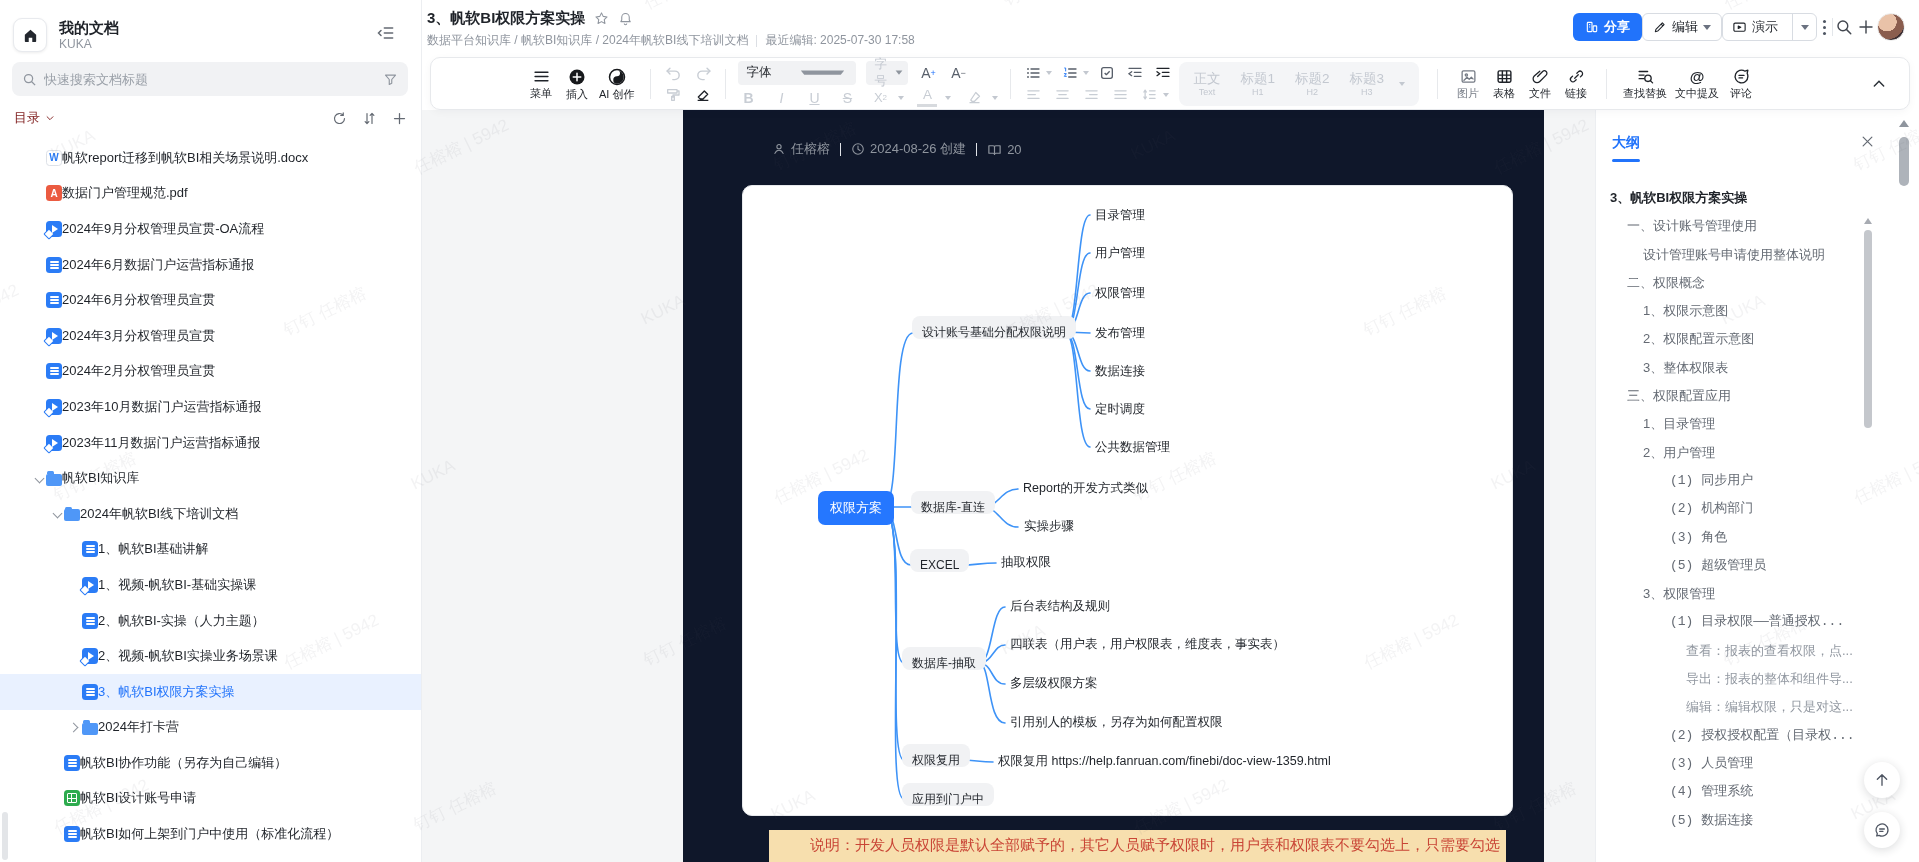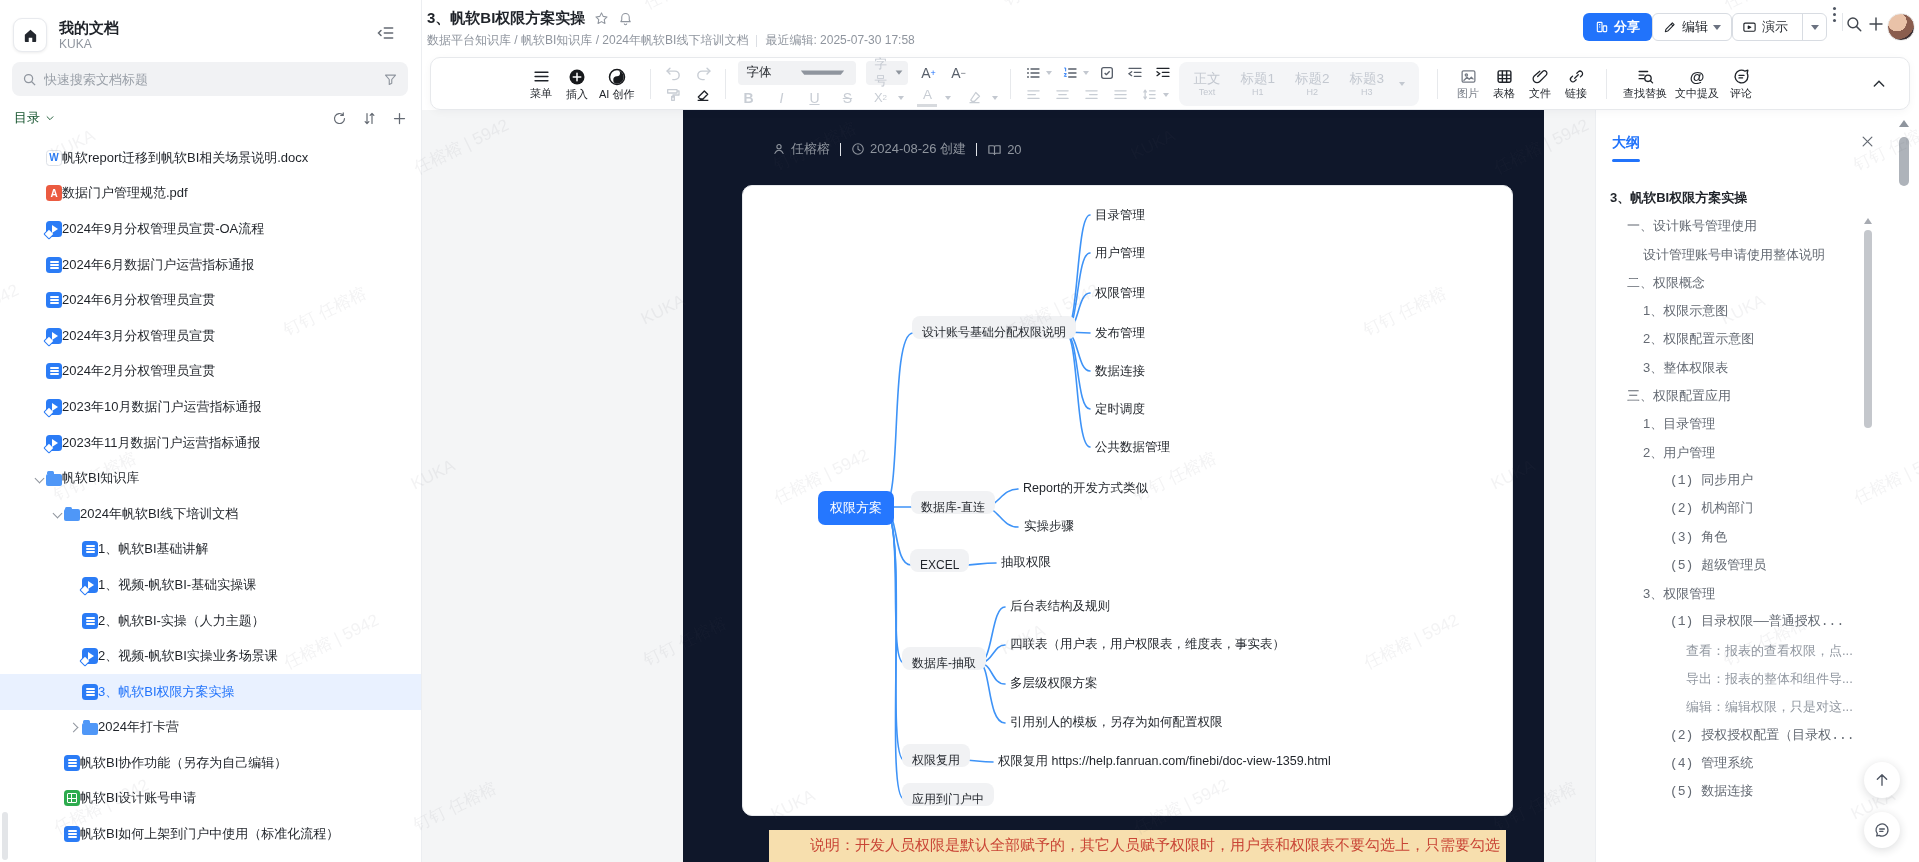--- a/index.html
+++ b/index.html
@@ -13,21 +13,21 @@
   
   .sidebar { position:absolute; left:0; top:0; width:422px; height:862px; background:#fff; border-right:1px solid #eceef1; z-index:5; }
   .sb-head { position:absolute; left:13px; top:18px; display:flex; align-items:center; gap:12px; }
   .home-btn { width:34px; height:34px; border-radius:9px; background:#fff; border:1px solid #e8eaee; box-shadow:0 1px 3px rgba(0,0,0,.08); display:flex; align-items:center; justify-content:center; color:#23272e; }
   .sb-title { font-size:15px; font-weight:700; color:#1f2329; line-height:18px; }
   .sb-org { font-size:12px; color:#8f959e; line-height:15px; }
   .collapse-btn { position:absolute; left:376px; top:23px; color:#646a73; cursor:pointer; }
   .sb-search { position:absolute; left:12px; top:62px; width:396px; height:34px; background:#f1f2f4; border-radius:8px; display:flex; align-items:center; padding:0 10px; gap:7px; color:#8f959e; }
   .sb-search input { flex:1; border:none; outline:none; background:transparent; font-size:13px; color:#1f2329; font-family:inherit; }
   .sb-search input::placeholder { color:#9aa0a8; }
-  .sb-dir { position:absolute; left:14px; right:14px; top:106px; height:24px; display:flex; align-items:center; color:#14532d; font-size:13px; }
+  .sb-dir { position:absolute; left:14px; right:14px; top:106px; height:24px; display:flex; align-items:center; color:#7f1d1d; font-size:13px; }
   .sb-dir .dir-chev { margin-left:5px; }
   .sb-dir .dir-icons { margin-left:auto; display:flex; gap:15px; color:#646a73; }
   .sb-list { position:absolute; left:0; right:0; top:140px; bottom:0; display:flex; flex-direction:column; }
   .sb-item { height:35.6px; display:flex; align-items:center; padding-left:calc(33px + var(--lv,0)*18px); font-size:13px; color:#1f2329; white-space:nowrap; cursor:pointer; }
   .sb-item.selected { background:#e9f1ff; color:#2173fb; }
   .sb-item.selected .sb-label { color:#2173fb; }
   .chev { width:13px; height:13px; flex:none; position:relative; }
   .sb-item[data-chev] .chev::after { content:""; position:absolute; left:3px; top:3px; width:6px; height:6px; border-right:1.4px solid #8f959e; border-bottom:1.4px solid #8f959e; }
   .sb-item[data-chev="down"] .chev::after { transform:rotate(45deg); }
   .sb-item[data-chev="right"] .chev::after { transform:rotate(-45deg); left:1px; }
@@ -49,21 +49,21 @@
   .sb-scrollpill { position:absolute; left:2px; bottom:2px; width:6px; height:48px; border-radius:3px; background:#e3e5e8; }
 
   
   .tophead { position:absolute; left:422px; top:0; width:1497px; height:55px; background:#fff; z-index:4; }
   .doc-title-wrap { position:absolute; left:5px; top:9px; }
   .doc-title-row { display:flex; align-items:center; gap:9px; }
   .doc-title { font-size:15px; font-weight:700; color:#1f2329; }
   .mut-ic { color:#8f959e; display:flex; }
   .crumb-row { display:flex; align-items:center; gap:8px; margin-top:4px; font-size:12px; color:#8f959e; }
   .crumb-div { width:1px; height:12px; background:#dcdfe4; }
-  .head-actions { position:absolute; right:4px; top:13px; display:flex; align-items:flex-start; }
+  .head-actions { position:absolute; right:14px; top:13px; display:flex; align-items:center; }
   .btn { height:28px; border-radius:6px; display:flex; align-items:center; gap:5px; font-size:13px; cursor:pointer; }
   .btn-share { background:#2173fb; color:#fff; padding:0 12px; font-weight:600; }
   .btn-line { border:1px solid #d8dce2; color:#1f2329; padding:0 10px; background:#fff; }
   .btn-split { border:1px solid #d8dce2; color:#1f2329; background:#fff; padding:0; }
   .btn-split .seg1 { display:flex; align-items:center; gap:5px; padding:0 9px; height:100%; }
   .btn-split .seg2 { display:flex; align-items:center; justify-content:center; width:24px; height:100%; border-left:1px solid #d8dce2; }
   .caret { width:0; height:0; border-left:4px solid transparent; border-right:4px solid transparent; border-top:5px solid #6b7280; }
   .dots3 { width:3px; height:3px; background:#4e5562; border-radius:50%; box-shadow:0 -6px 0 #4e5562, 0 6px 0 #4e5562; margin:0 6px; }
   .vline { width:1px; height:18px; background:#e3e6ea; }
   .hicon { color:#42474f; display:flex; padding:2px; cursor:pointer; }
@@ -780,20 +780,23 @@
         <span>查看：报表的查看权限，点...</span>
       </div>
       <div class="ol-item lv4 muted" style="--lv: 4;">
         <span>导出：报表的整体和组件导...</span>
       </div>
       <div class="ol-item lv4 muted" style="--lv: 4;">
         <span>编辑：编辑权限，只是对这...</span>
       </div>
       <div class="ol-item lv3" style="--lv: 3;">
         <span>(2) 授权授权配置（目录权...</span>
+      </div>
+      <div class="ol-item lv3" style="--lv: 3;">
+        <span>(3) 人员管理</span>
       </div>
       <div class="ol-item lv3" style="--lv: 3;">
         <span>(4) 管理系统</span>
       </div>
       <div class="ol-item lv3" style="--lv: 3;">
         <span>(5) 数据连接</span>
       </div>
     </div>
   <div class="ol-scroll">
     <div class="arr"></div>

